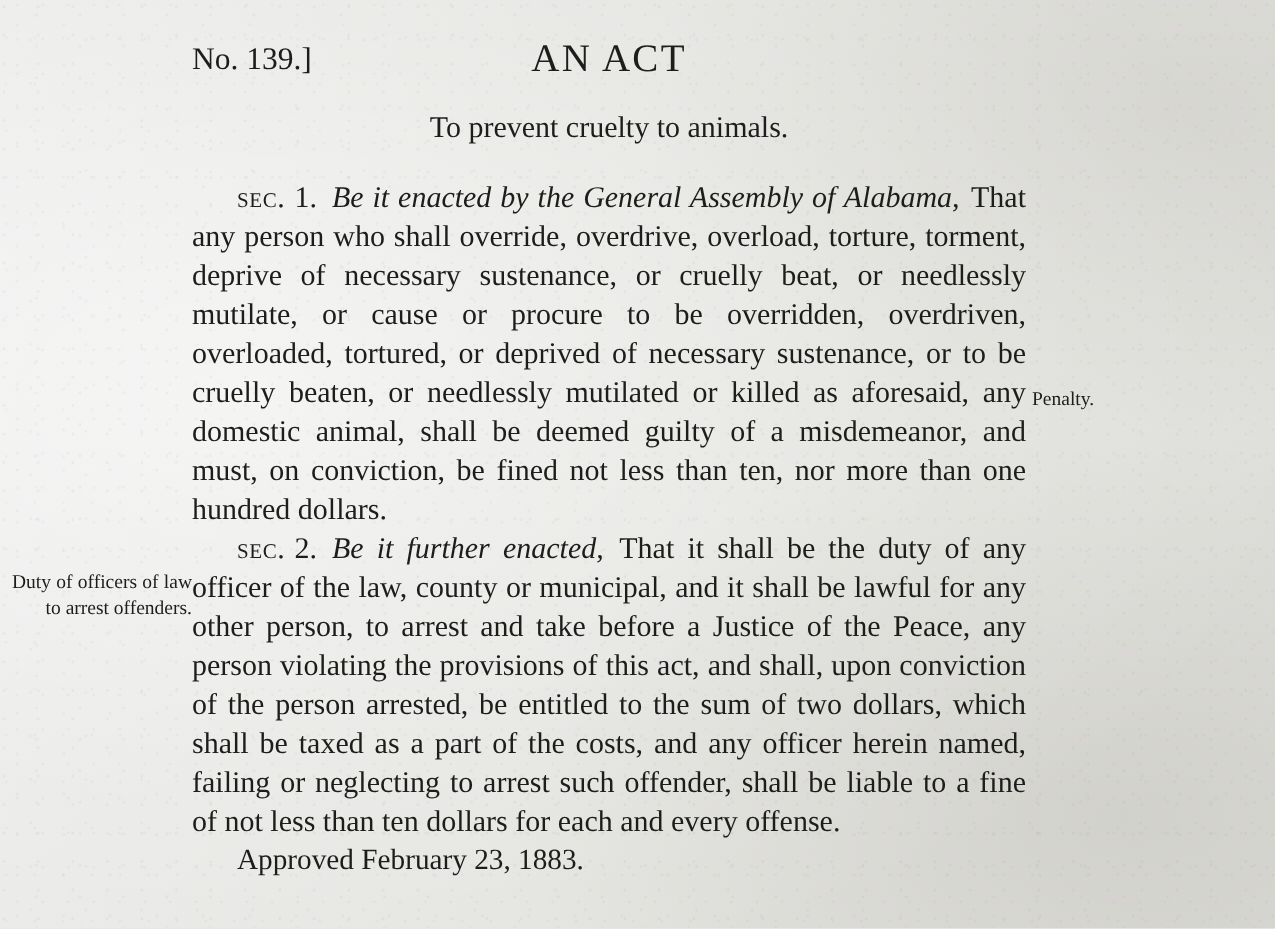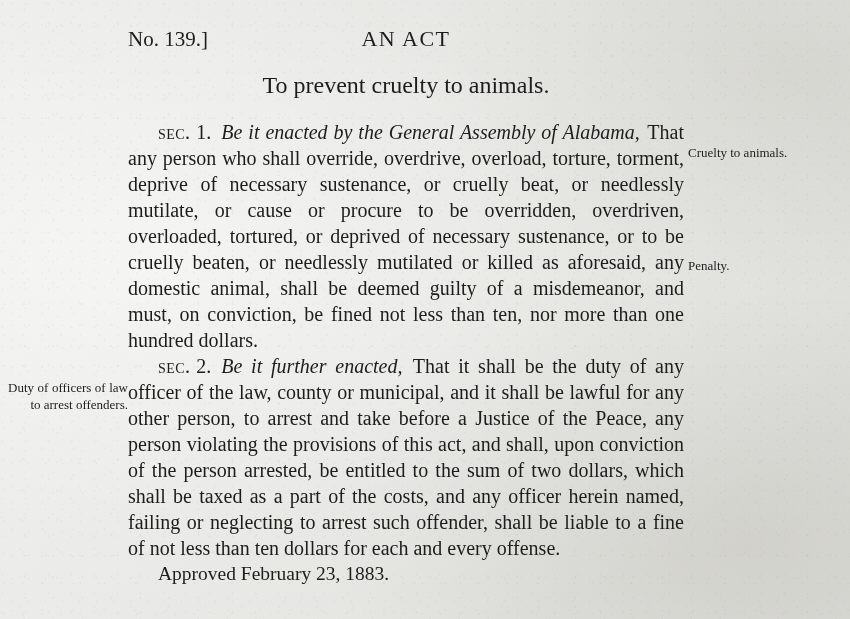--- a/index.html
+++ b/index.html
@@ -53,35 +53,35 @@
     height: 30px;
   }
   .hdr-left, .hdr-center, .hdr-right {
     position: absolute;
     top: 0;
     white-space: nowrap;
     font-size: 21px;
     line-height: 26px;
   }
   .hdr-left  { left: 0px; }
-  .hdr-center{ left: 50%; transform: translateX(-50%); letter-spacing: 1.5px; font-size: 22px; }
+  .hdr-center{ left: 50%; transform: translateX(-50%); letter-spacing: 1.5px; font-size: 26px; }
   .hdr-right { right: -1px; }
   .smallcaps {
     font-variant: small-caps;
     text-transform: lowercase;
   }
   .hdr-right .smallcaps { letter-spacing: 0.3px; }
 
   #subtitle {
     position: absolute;
     left: 128px;
     top: 72px;
     width: 556px;
     text-align: center;
-    font-size: 24px;
+    font-size: 20px;
     line-height: 26px;
     white-space: nowrap;
   }
 
   
   #body-col {
     position: absolute;
     left: 128px;
     top: 119px;
     width: 556px;
@@ -146,21 +146,20 @@
 <div id="page">
   <div id="grain"></div>
 
   <div id="header">
     <span class="hdr-left ink-soft">No. 139.]</span>
     <span class="hdr-center ink-soft">AN ACT</span>
   </div>
 
   <div id="subtitle" class="ink-soft">To prevent cruelty to animals.</div>
 
-  <div id="note-cruelty" class="note note-right ink-soft">Cruelty to animals.</div>
 
   <div id="note-duty" class="note note-left ink-soft">Duty of officers of law to arrest offenders.</div>
 
   <div id="note-penalty" class="note note-right ink-soft">Penalty.</div>
 
   <div id="body-col">
 
     <p class="para last-line-left ink-soft"><span class="sec-label">Sec.</span><span class="sec-num">1.</span><span class="enact">Be it enacted by the General Assembly of Alabama,</span> <span>That any person who shall override, overdrive, overload, torture, torment, deprive of necessary sustenance, or cruelly beat, or needlessly mutilate, or cause or procure to be overridden, overdriven, overloaded, tortured, or deprived of necessary sustenance, or to be cruelly beaten, or needlessly mutilated or killed as aforesaid, any domestic animal, shall be deemed guilty of a misdemeanor, and must, on conviction, be fined not less than ten, nor more than one hundred dollars.</span></p>
 
     <p class="para last-line-left ink-soft"><span class="sec-label">Sec.</span><span class="sec-num">2.</span><span class="enact">Be it further enacted,</span> <span>That it shall be the duty of any officer of the law, county or municipal, and it shall be lawful for any other person, to arrest and take before a Justice of the Peace, any person violating the provisions of this act, and shall, upon conviction of the person arrested, be entitled to the sum of two dollars, which shall be taxed as a part of the costs, and any officer herein named, failing or neglecting to arrest such offender, shall be liable to a fine of not less than ten dollars for each and every offense.</span></p>

